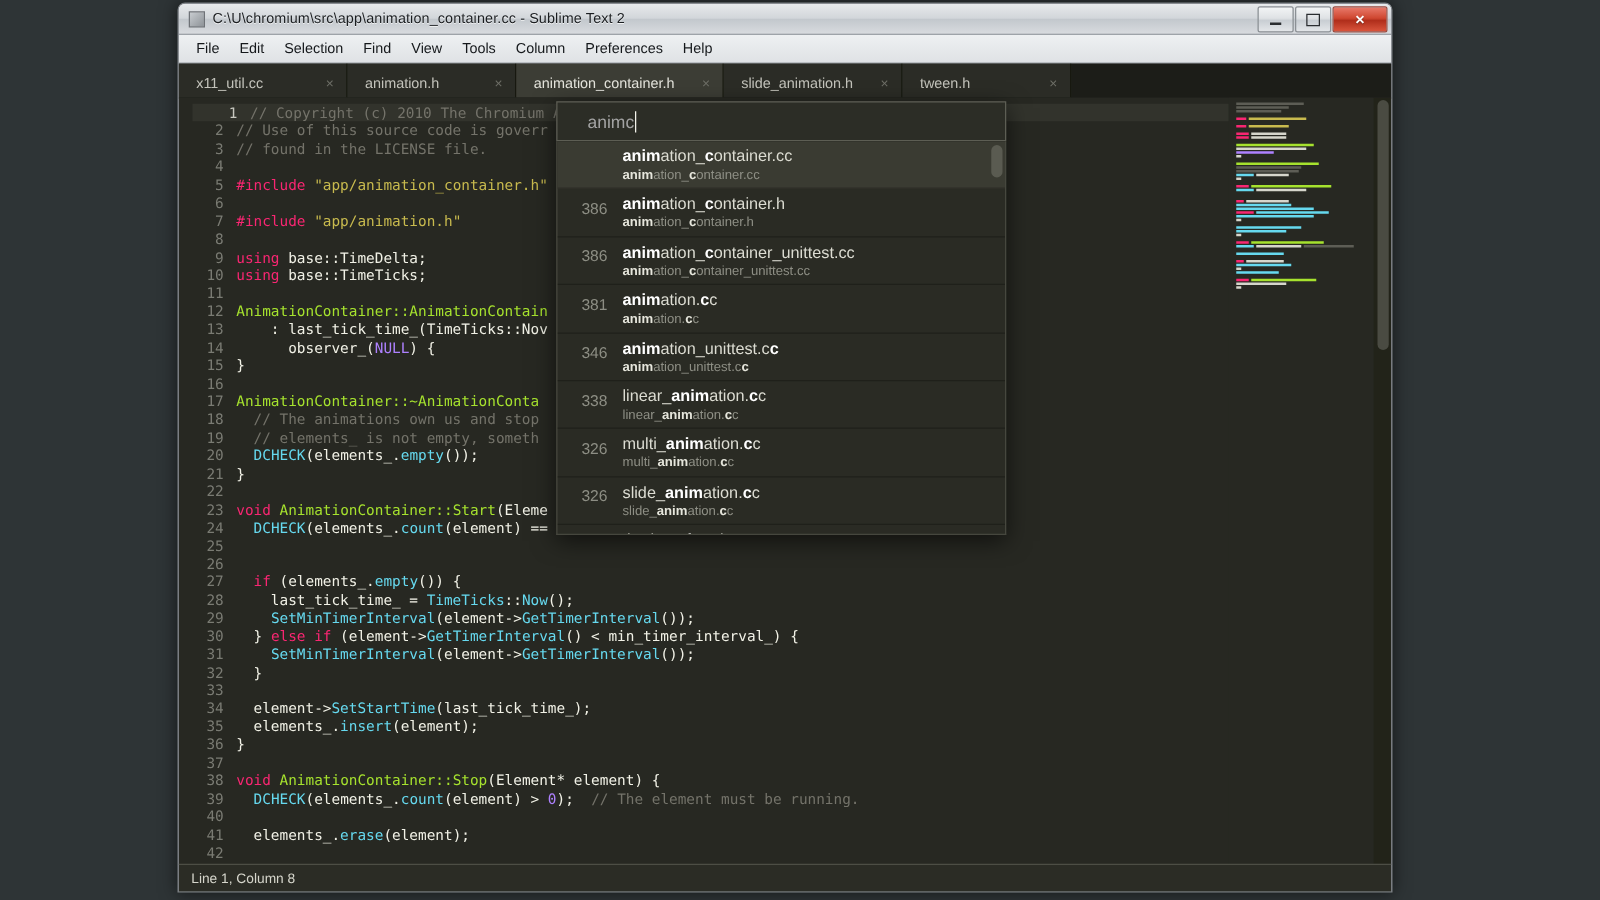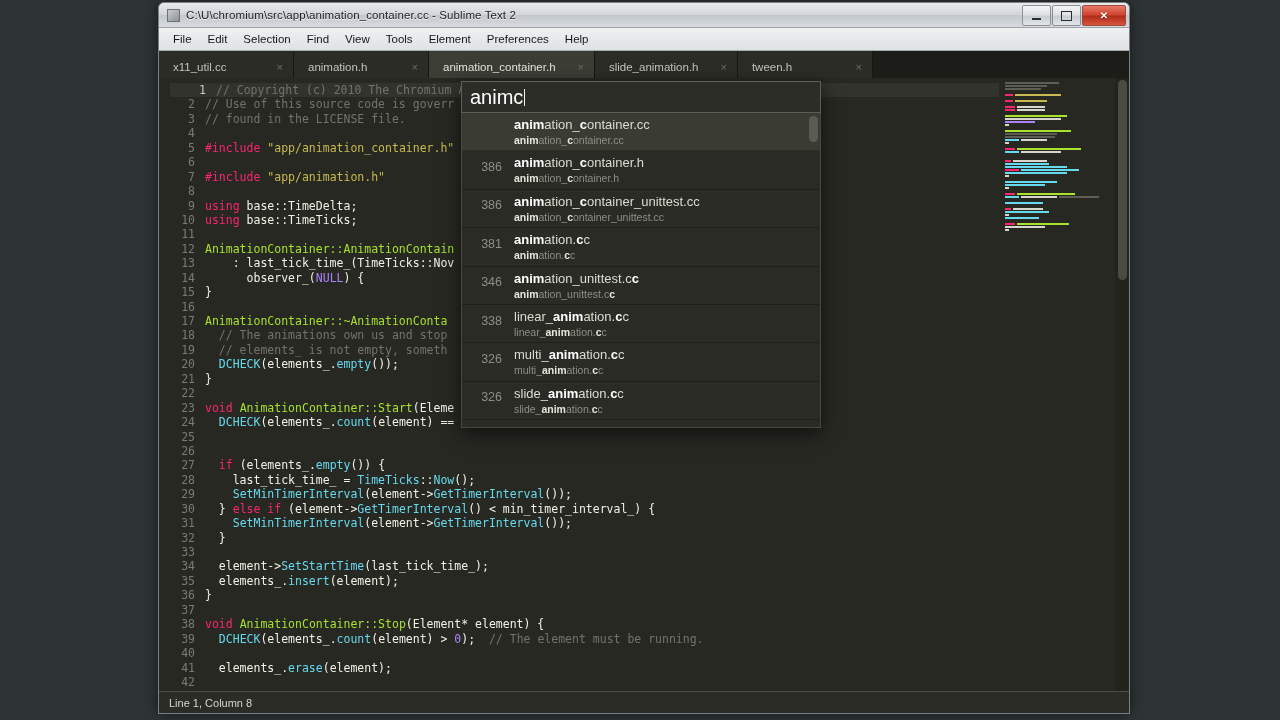--- a/index.html
+++ b/index.html
@@ -6,21 +6,21 @@
     margin: 0; padding: 0;
     width: 1280px; height: 720px;
     overflow: hidden;
     background: #2e3436;
     font-family: "Liberation Sans", sans-serif;
   }
 
   
   #window {
     position: absolute;
-    left: 158px; top: 2px;
+    left: 142px; top: 2px;
     width: 972px; height: 712px;
     background: #b9bdc2;
     border: 1px solid #7d8186;
     border-radius: 6px 6px 0 0;
     box-shadow: 0 0 14px rgba(0,0,0,.55);
     box-sizing: border-box;
     overflow: hidden;
   }
   #titlebar {
     position: relative;
@@ -212,23 +212,24 @@
     box-shadow: 0 5px 18px rgba(0,0,0,.6);
   }
   #qo-input {
     height: 30px;
     background: #2c2d26;
     border: 1px solid #5d5e54;
     display: flex; align-items: center;
     padding: 0 8px;
   }
   #qo-text {
-    font-size: 20px;
-    color: #ffffff;
+    font-size: 14px;
+    color: #a3a3a3;
     font-family: "Liberation Sans", sans-serif;
+    margin-left: 16px;
   }
   #qo-caret {
     width: 1px; height: 17px;
     background: #f4f4ec;
     margin-left: 1px;
   }
   #qo-list {
     background: #2a2b24;
     border: 1px solid #46473e;
     border-top: none;
@@ -295,21 +296,21 @@
     </div>
   </div>
 
   <div id="menubar">
       <div class="menu-item">File</div>
       <div class="menu-item">Edit</div>
       <div class="menu-item">Selection</div>
       <div class="menu-item">Find</div>
       <div class="menu-item">View</div>
       <div class="menu-item">Tools</div>
-      <div class="menu-item">Element</div>
+      <div class="menu-item">Column</div>
       <div class="menu-item">Preferences</div>
       <div class="menu-item">Help</div>
     </div>
 
   <div id="sublime">
 
     <div id="tabbar">
       <div class="tab">
           <span class="tab-label">x11_util.cc</span>
           <span class="tab-close">×</span>

